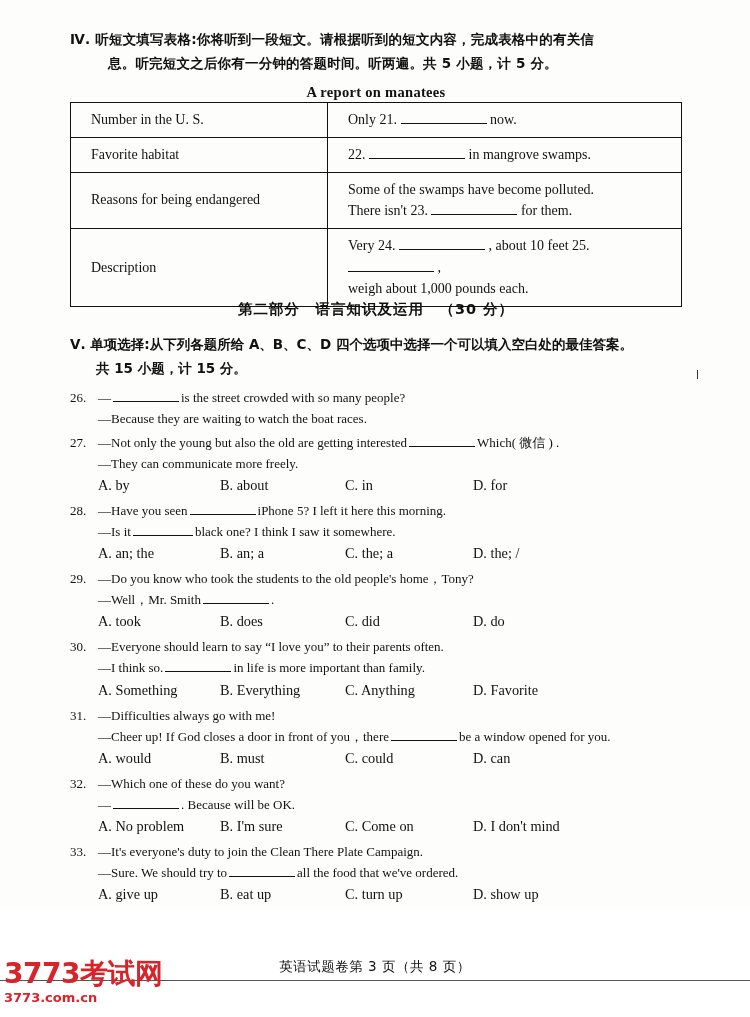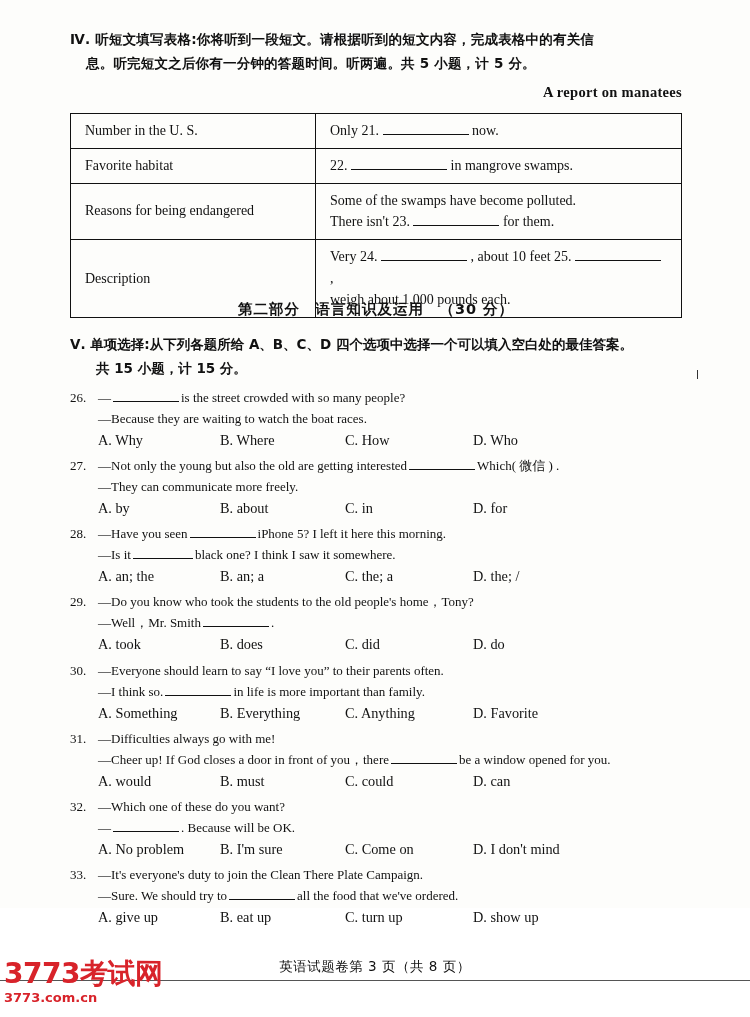--- a/index.html
+++ b/index.html
@@ -32,42 +32,42 @@
     width: 612px;
   }
   .sec4-line {
     font-family: "DejaVu Sans", sans-serif;
     font-size: 13.5px;
     font-weight: bold;
     line-height: 1.75;
     letter-spacing: .2px;
   }
   .sec4-l2 {
-    margin-left: 16px;
+    margin-left: 38px;
   }
 
   .tbl-title {
-    text-align: right;
+    text-align: center;
     font-family: "Liberation Serif", serif;
     font-weight: bold;
     font-size: 14.5px;
     margin-top: 9px;
-    margin-bottom: 12px;
+    margin-bottom: 1px;
     letter-spacing: .3px;
   }
 
   table.report {
     border-collapse: collapse;
     width: 612px;
     table-layout: fixed;
     font-size: 14px;
   }
   table.report td {
     border: 1px solid #111;
-    padding: 6px 14px;
+    padding: 6px 20px;
     vertical-align: middle;
     line-height: 1.55;
   }
   table.report td.label {
     width: 216px;
   }
   .blank {
     display: inline-block;
     border-bottom: 1px solid #111;
     width: 86px;
@@ -264,26 +264,20 @@
     <div class="sec5-line">Ⅴ. 单项选择:从下列各题所给 A、B、C、D 四个选项中选择一个可以填入空白处的最佳答案。</div>
     <div class="sec5-line sec5-l2">共 15 小题，计 15 分。</div>
 
     <div class="qlist">
 
       <div class="q">
         <div class="q-line">
           <span class="q-num">26.</span><span class="q-stem">—</span><span class="ib w7"></span><span class="q-stem">is the street crowded with so many people?</span>
         </div>
         <div class="q-line q-sub">—Because they are waiting to watch the boat races.</div>
-        <div class="opts">
-          <span class="opt o1">A.  Why</span>
-          <span class="opt o2">B.  Where</span>
-          <span class="opt o3">C.  How</span>
-          <span class="opt o4">D.  Who</span>
-        </div>
       </div>
 
       <div class="q">
         <div class="q-line">
           <span class="q-num">27.</span><span class="q-stem">—Not only the young but also the old are getting interested</span><span class="ib w7"></span><span class="q-stem">Which( 微信 ) .</span>
         </div>
         <div class="q-line q-sub">—They can communicate more freely.</div>
         <div class="opts">
           <span class="opt o1">A.  by</span>
           <span class="opt o2">B.  about</span>

